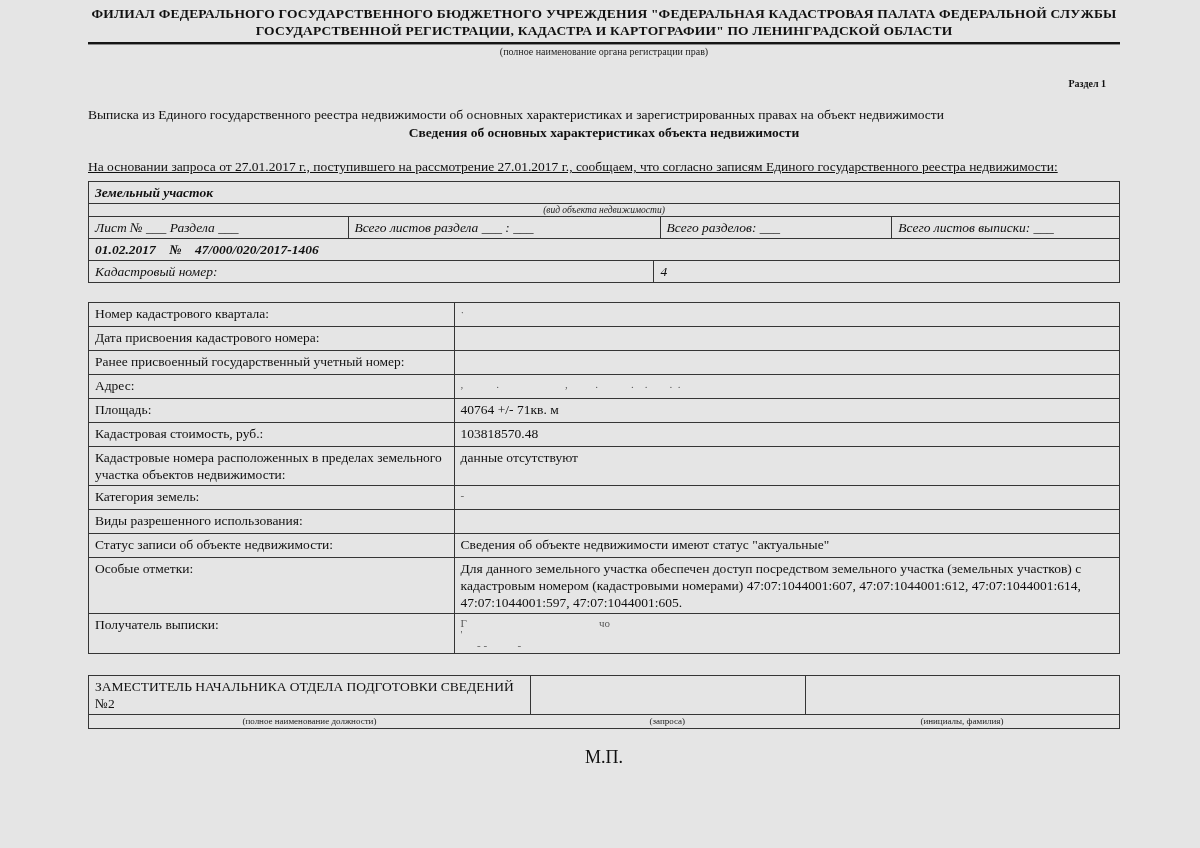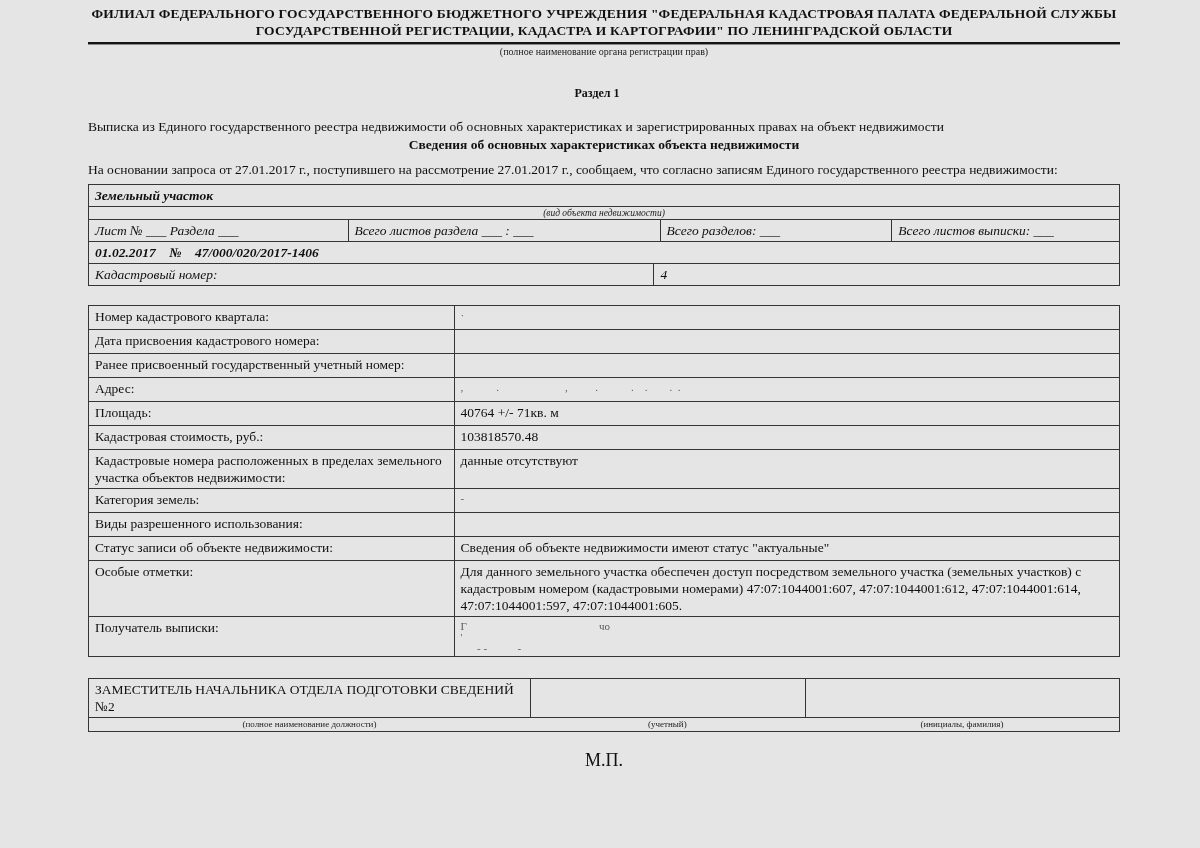--- a/index.html
+++ b/index.html
@@ -13,24 +13,24 @@
     padding:5px 80px 0 88px;
     overflow:hidden;
   }
   
   .org-name {
     text-align:center; font-weight:bold;
     font-size:13.5px; line-height:17px; letter-spacing:.2px;
   }
   .org-rule { height:2px; background:#151515; border-bottom:1px solid #8a8a8a; margin-top:3px; }
   .org-caption { text-align:center; font-size:10px; line-height:12px; margin-top:1px; color:#222; }
-  .section-label { text-align:center; font-weight:bold; font-size:12px; margin-top:28px; padding-right:14px; }
+  .section-label { text-align:right; font-weight:bold; font-size:10px; margin-top:20px; padding-right:14px; }
   .doc-title { text-align:left; font-size:13.5px; line-height:16px; margin-top:18px; }
   .doc-subtitle { text-align:center; font-size:13.5px; font-weight:bold; margin-top:2px; }
-  .basis { font-size:13.5px; line-height:17px; margin-top:8px; }
+  .basis { font-size:13.5px; line-height:17px; margin-top:17px;text-decoration:underline; }
 
   
   .tbl { border:1.5px solid #353535; }
   .trow { display:flex; align-items:stretch; }
   .trow + .trow { border-top:1.5px solid #353535; }
   .cell {
     box-sizing:border-box; padding:2px 6px;
     font-size:13.5px; line-height:17px;
   }
   .cell + .cell { border-left:1.5px solid #353535; }
@@ -155,20 +155,20 @@
   </div>
 
   <div class="tbl t3">
     <div class="trow main">
       <div class="cell c-pos">ЗАМЕСТИТЕЛЬ НАЧАЛЬНИКА ОТДЕЛА ПОДГОТОВКИ СВЕДЕНИЙ №2</div>
       <div class="cell c-sign"></div>
       <div class="cell c-name"></div>
     </div>
     <div class="trow caps">
       <div class="cell c-pos">(полное наименование должности)</div>
-      <div class="cell c-sign">(учетный)</div>
+      <div class="cell c-sign">(запроса)</div>
       <div class="cell c-name">(инициалы, фамилия)</div>
     </div>
   </div>
 
   <div class="stamp">М.П.</div>
 
 </div>
 
 </body></html>

